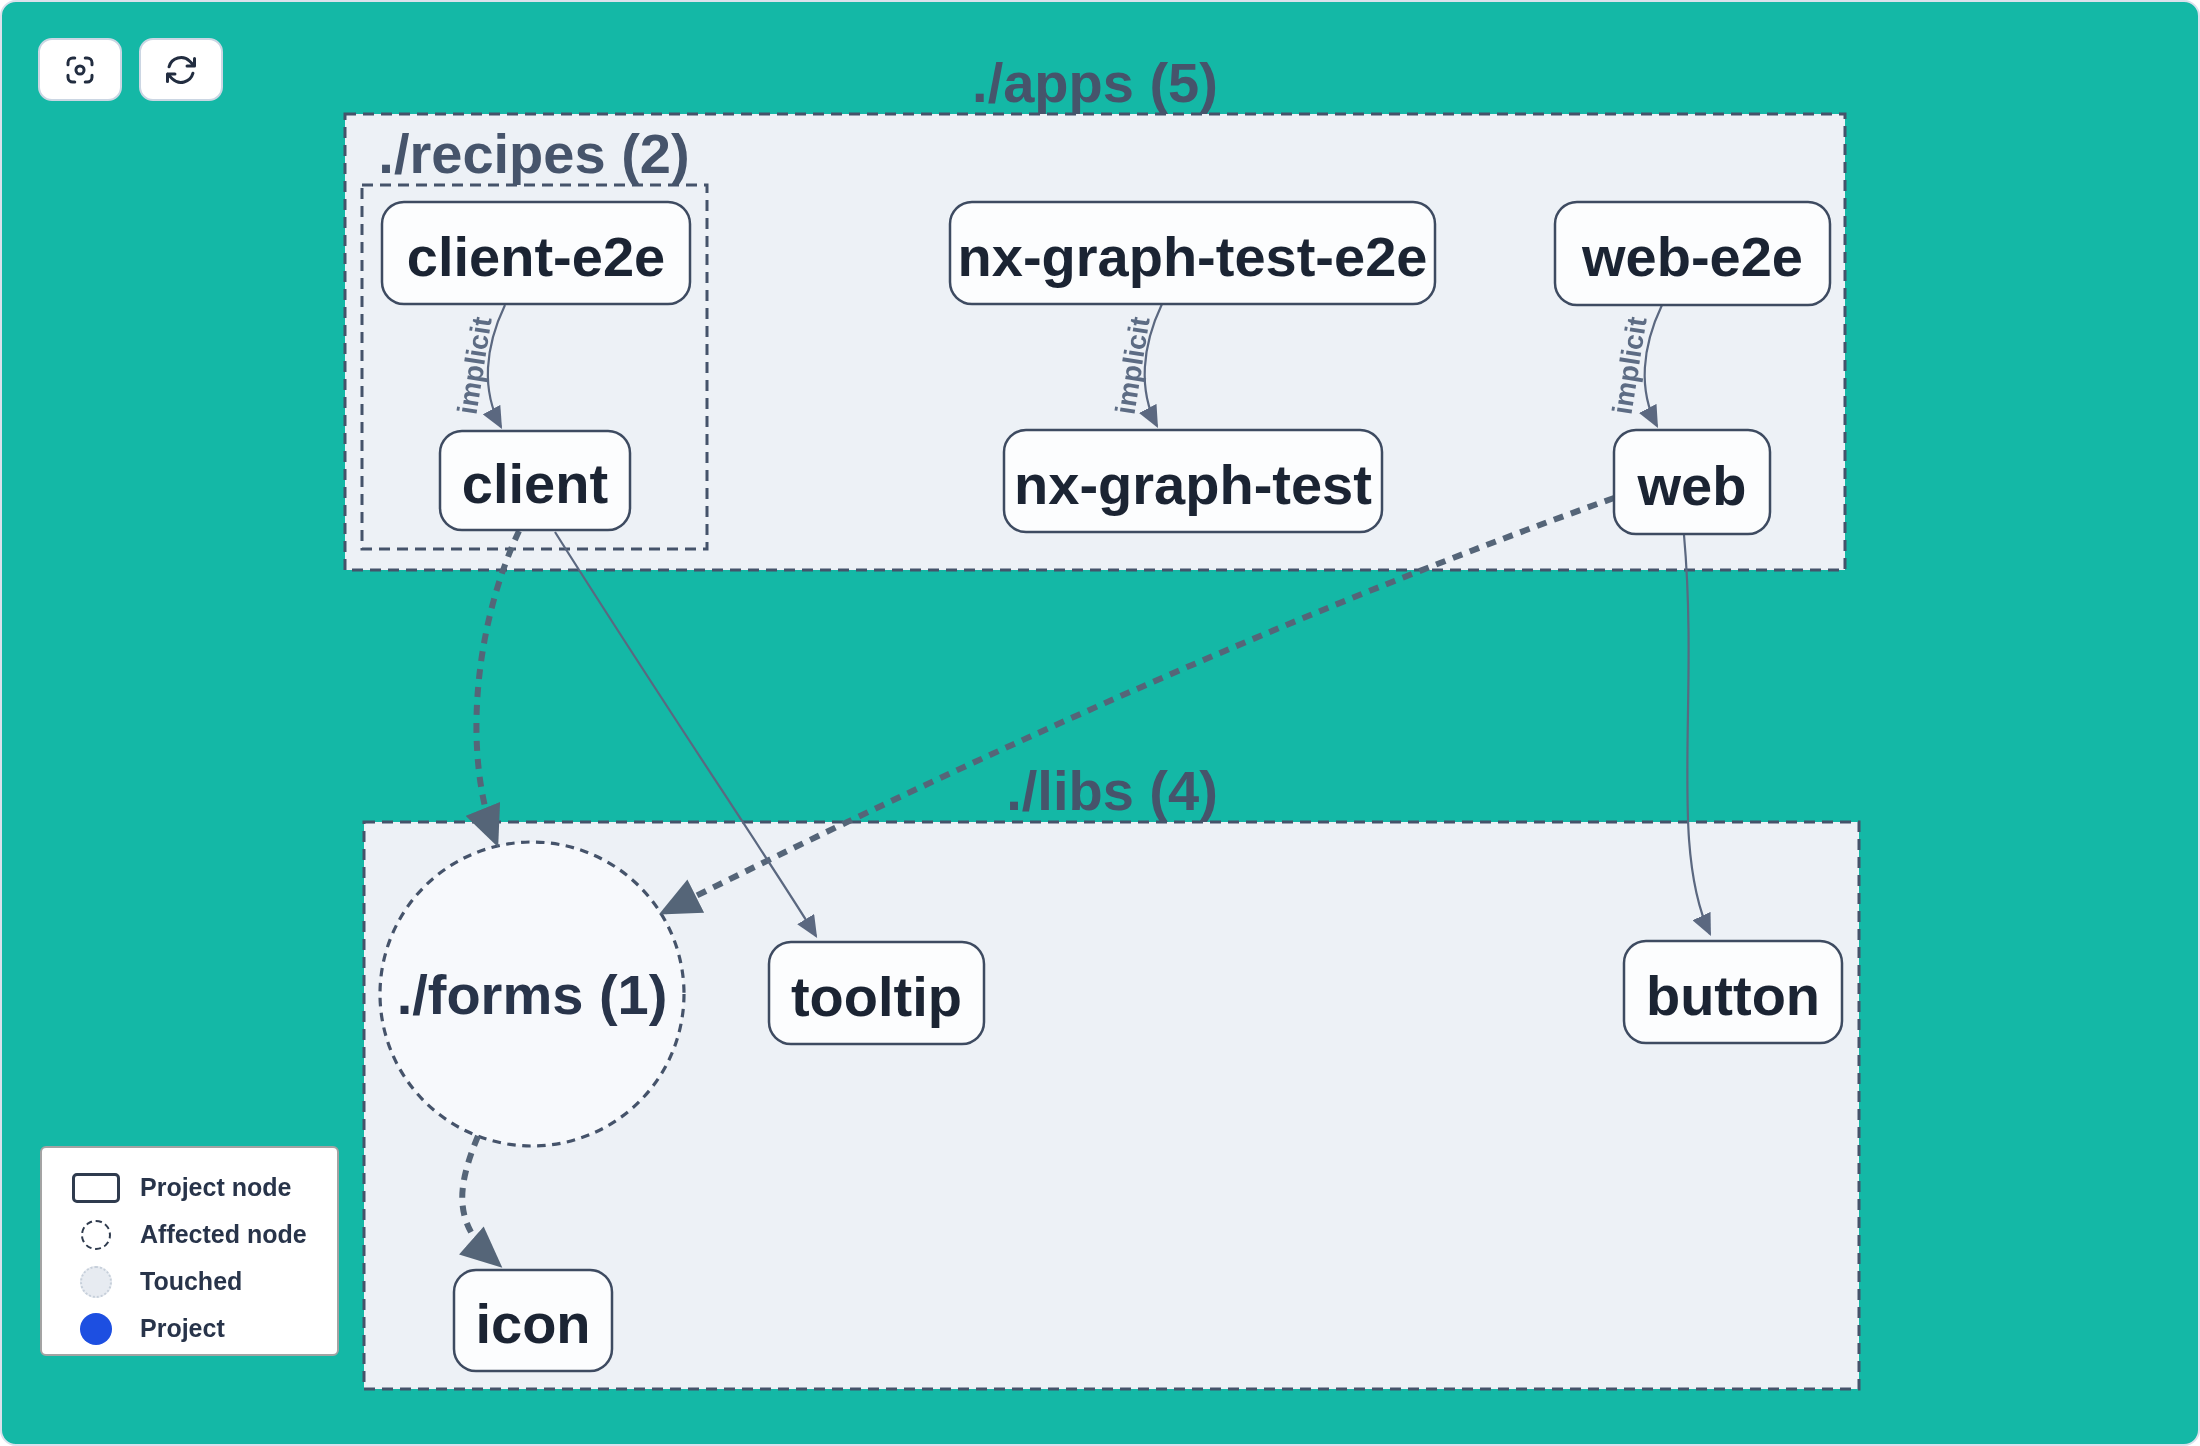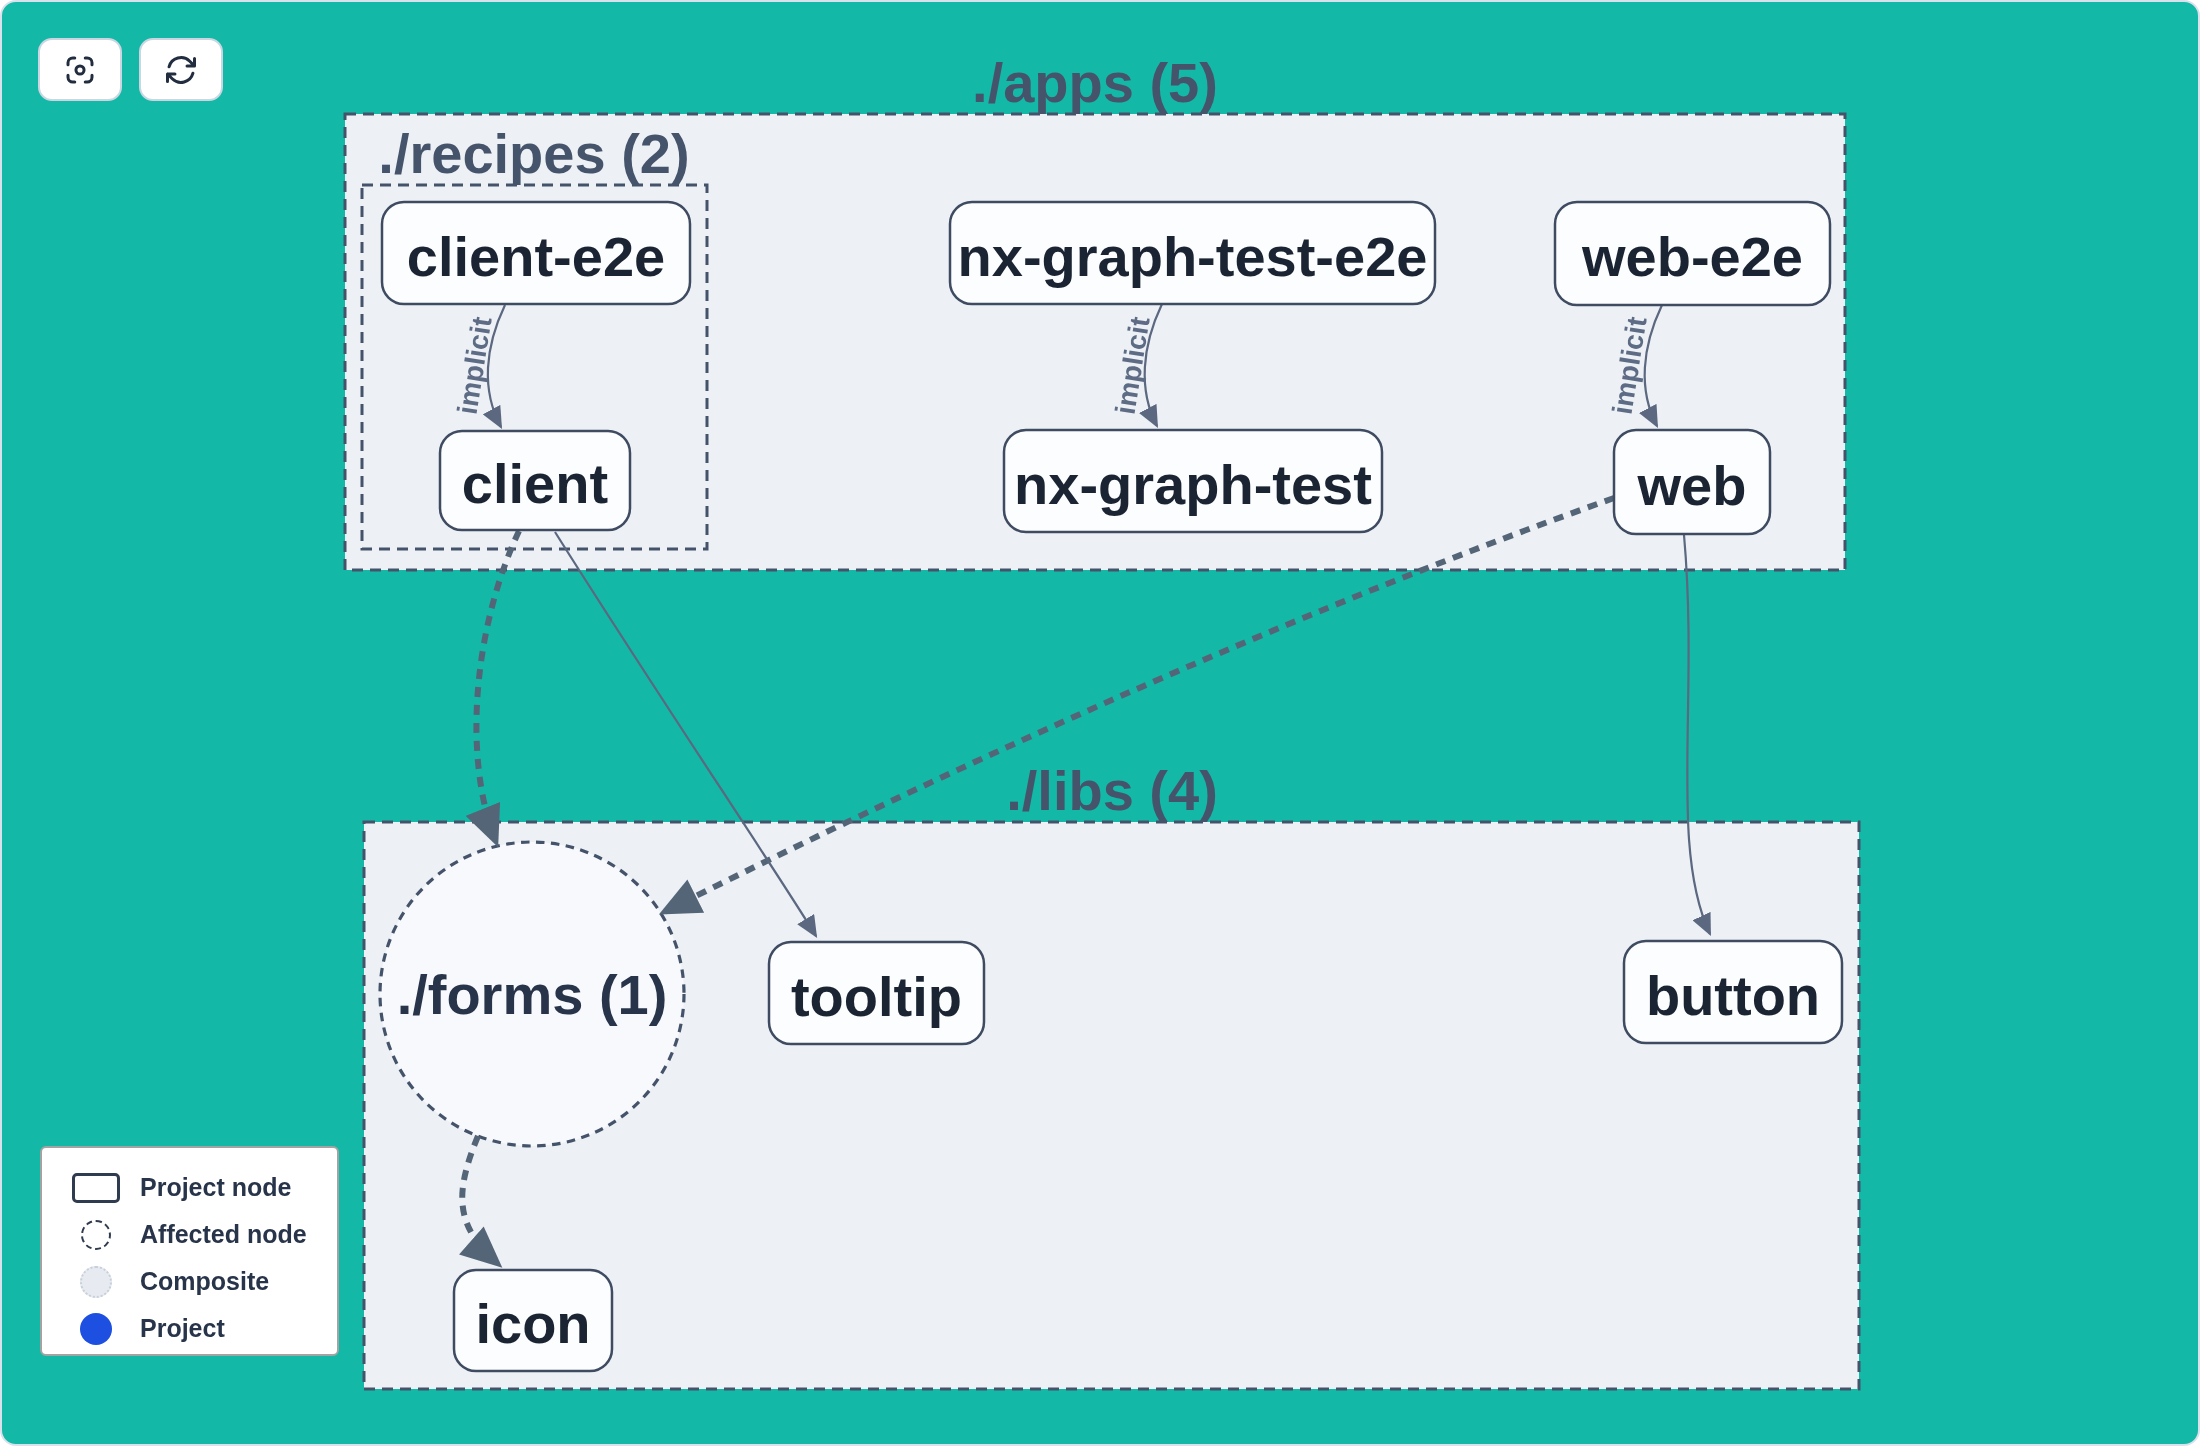--- a/index.html
+++ b/index.html
@@ -132,21 +132,21 @@
     <div class="lrow">
       <div class="sw sw-composite">
           <span></span>
         </div>
       <div class="llabel">Affected node</div>
     </div>
     <div class="lrow">
       <div class="sw sw-affected">
           <span></span>
         </div>
-      <div class="llabel">Composite</div>
+      <div class="llabel">Touched</div>
     </div>
     <div class="lrow">
       <div class="sw sw-touched">
           <span id="touched-dot" style="background: rgb(29, 79, 225);"></span>
         </div>
       <div class="llabel">Project</div>
     </div>
   </div>
 
 </div>

